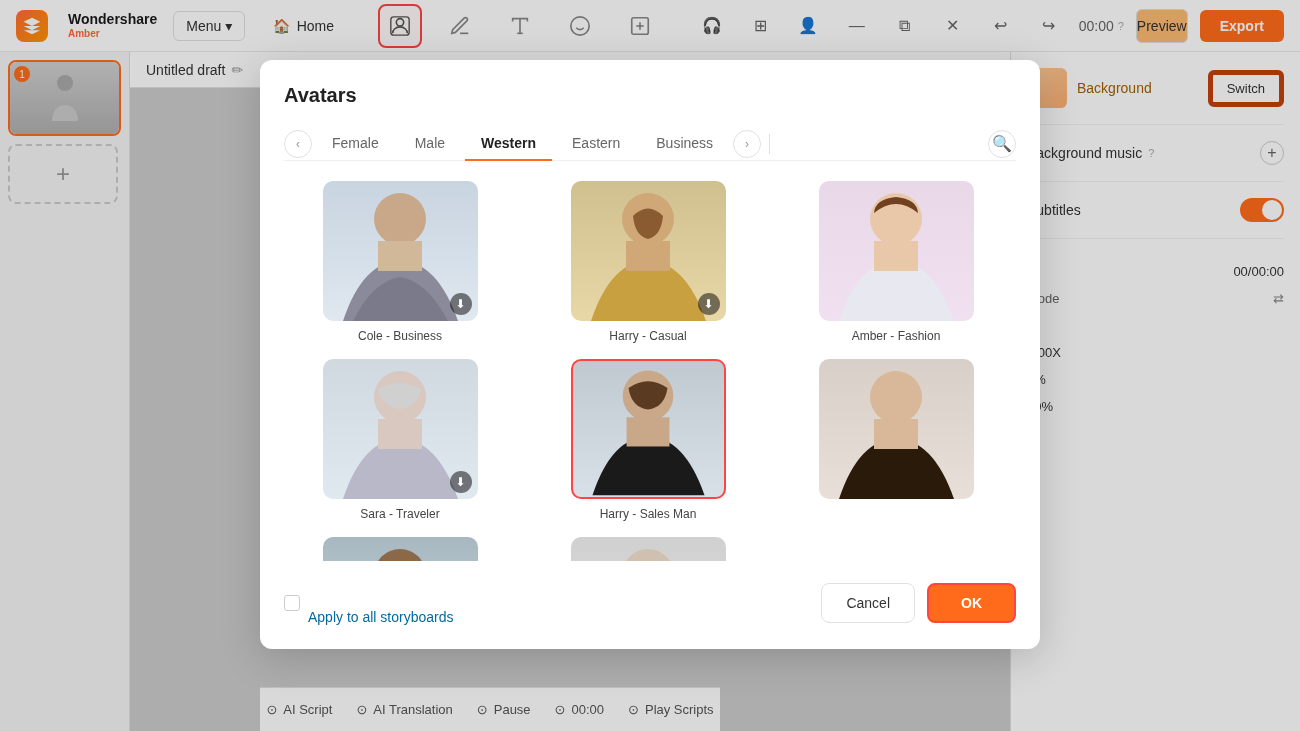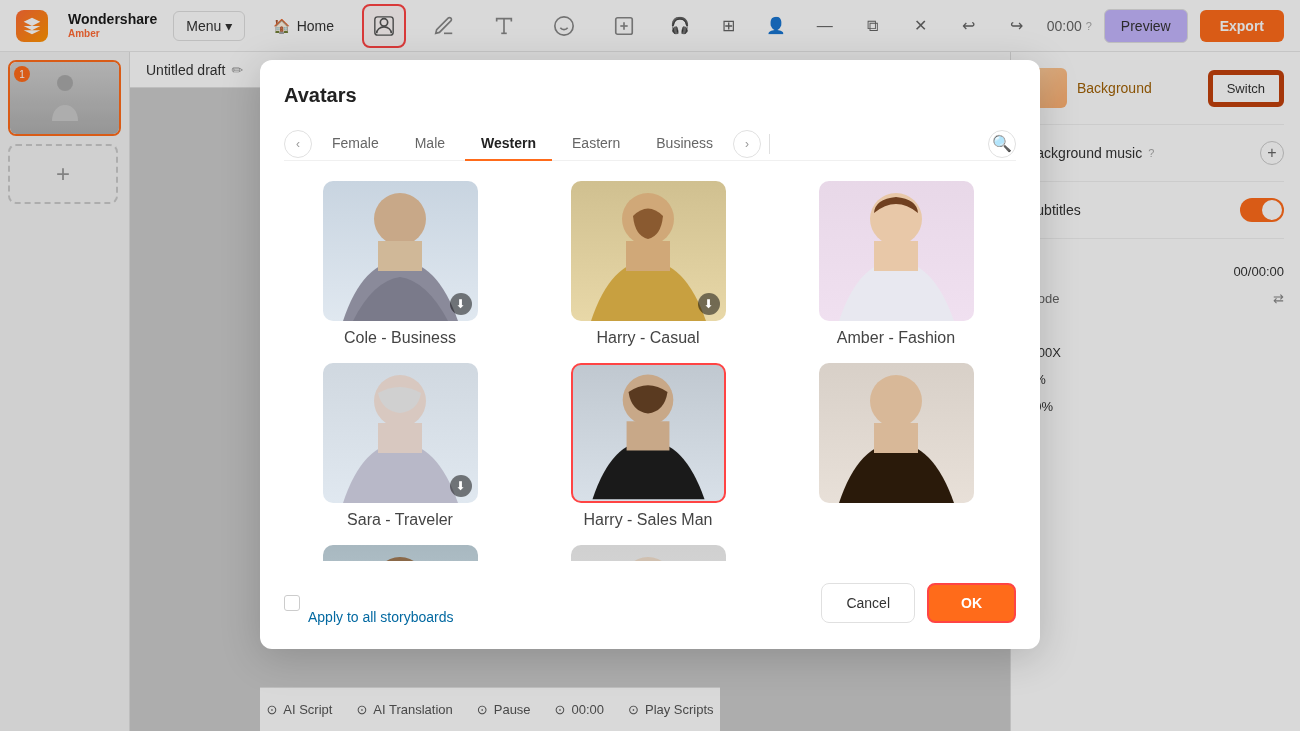--- a/index.html
+++ b/index.html
@@ -13,21 +13,21 @@
     .logo-text { font-size: 14px; font-weight: 700; color: #1a1a1a; }
     .logo-sub { font-size: 10px; color: #ff6b35; font-weight: 600; }
     .menu-btn { display: flex; align-items: center; gap: 4px; padding: 6px 12px; border: 1px solid #e0e0e0; border-radius: 6px; cursor: pointer; font-size: 14px; color: #333; background: #fff; }
     .home-btn { display: flex; align-items: center; gap: 6px; font-size: 14px; color: #333; cursor: pointer; padding: 6px 12px; }
     .topbar-center { flex: 1; display: flex; justify-content: center; align-items: center; gap: 16px; }
     .toolbar-btn { width: 44px; height: 44px; display: flex; align-items: center; justify-content: center; cursor: pointer; border-radius: 8px; position: relative; }
     .toolbar-btn.active { border: 2px solid #ff4d4d; background: #fff8f8; }
     .toolbar-btn svg { width: 22px; height: 22px; }
     .topbar-right { display: flex; align-items: center; gap: 12px; }
     .time-display { font-size: 14px; color: #666; display: flex; align-items: center; gap: 4px; }
-    .preview-btn { padding: 8px 16px; border: 1px solid #e0e0e0; border-radius: 6px; background: #c4b5fd; font-size: 14px; cursor: pointer; color: #333; }
+    .preview-btn { padding: 8px 0; border: 1px solid #e0e0e0; border-radius: 6px; background: #fdba74; font-size: 14px; cursor: pointer; color: #333; }
     .export-btn { padding: 8px 20px; background: #ff6b1a; border-radius: 6px; color: #fff; font-size: 14px; cursor: pointer; border: none; font-weight: 600; }
     .icon-btn { width: 36px; height: 36px; display: flex; align-items: center; justify-content: center; cursor: pointer; color: #666; }
 
     
     .main { display: flex; height: calc(731px - 52px); }
 
     
     .storyboard { width: 130px; background: #f5f5f5; border-right: 1px solid #e0e0e0; padding: 8px; display: flex; flex-direction: column; gap: 8px; }
     .story-item { position: relative; border-radius: 8px; overflow: hidden; cursor: pointer; }
     .story-item.active { border: 2px solid #ff6b1a; }
@@ -72,21 +72,21 @@
     .tab-item { padding: 8px 16px; font-size: 14px; color: #666; cursor: pointer; border-bottom: 2px solid transparent; margin-bottom: -1px; }
     .tab-item.active { color: #222; font-weight: 600; border-bottom: 2px solid #ff6b1a; }
     .tab-search { margin-left: auto; width: 28px; height: 28px; display: flex; align-items: center; justify-content: center; cursor: pointer; color: #666; border: 1px solid #e0e0e0; border-radius: 50%; }
     .tab-divider { width: 1px; height: 20px; background: #e0e0e0; margin: 0 4px; }
 
     
     .avatar-grid { display: grid; grid-template-columns: repeat(3, 1fr); gap: 16px; max-height: 380px; overflow-y: auto; padding-right: 4px; }
     .avatar-card { display: flex; flex-direction: column; align-items: center; gap: 8px; cursor: pointer; }
     .avatar-img { width: 155px; height: 140px; background: #f0f0f0; border-radius: 10px; overflow: hidden; position: relative; display: flex; align-items: flex-end; justify-content: center; }
     .avatar-img.selected { border: 2px solid #ff4d4d; border-radius: 10px; }
-    .avatar-name { font-size: 16px; color: #444; text-align: center; }
+    .avatar-name { font-size: 12px; color: #444; text-align: center; }
     .download-badge { position: absolute; bottom: 6px; right: 6px; width: 22px; height: 22px; background: rgba(0,0,0,0.5); border-radius: 50%; display: flex; align-items: center; justify-content: center; color: #fff; font-size: 12px; }
 
     
     .modal-footer { display: flex; align-items: center; margin-top: 20px; }
     .apply-check { display: flex; align-items: center; gap: 8px; cursor: pointer; }
     .checkbox { width: 16px; height: 16px; border: 1.5px solid #ccc; border-radius: 3px; display: flex; align-items: center; justify-content: center; }
     .apply-label { font-size: 14px; color: #0369a1; margin-top: 28px; }
     .footer-btns { margin-left: auto; display: flex; gap: 12px; }
     .cancel-btn { padding: 10px 24px; border: 1px solid #e0e0e0; border-radius: 8px; font-size: 14px; cursor: pointer; color: #333; background: #fff; }
     .ok-btn { padding: 10px 32px; background: #ff6b1a; border-radius: 8px; font-size: 14px; cursor: pointer; color: #fff; border: 2px solid #ff4444; font-weight: 600; }

